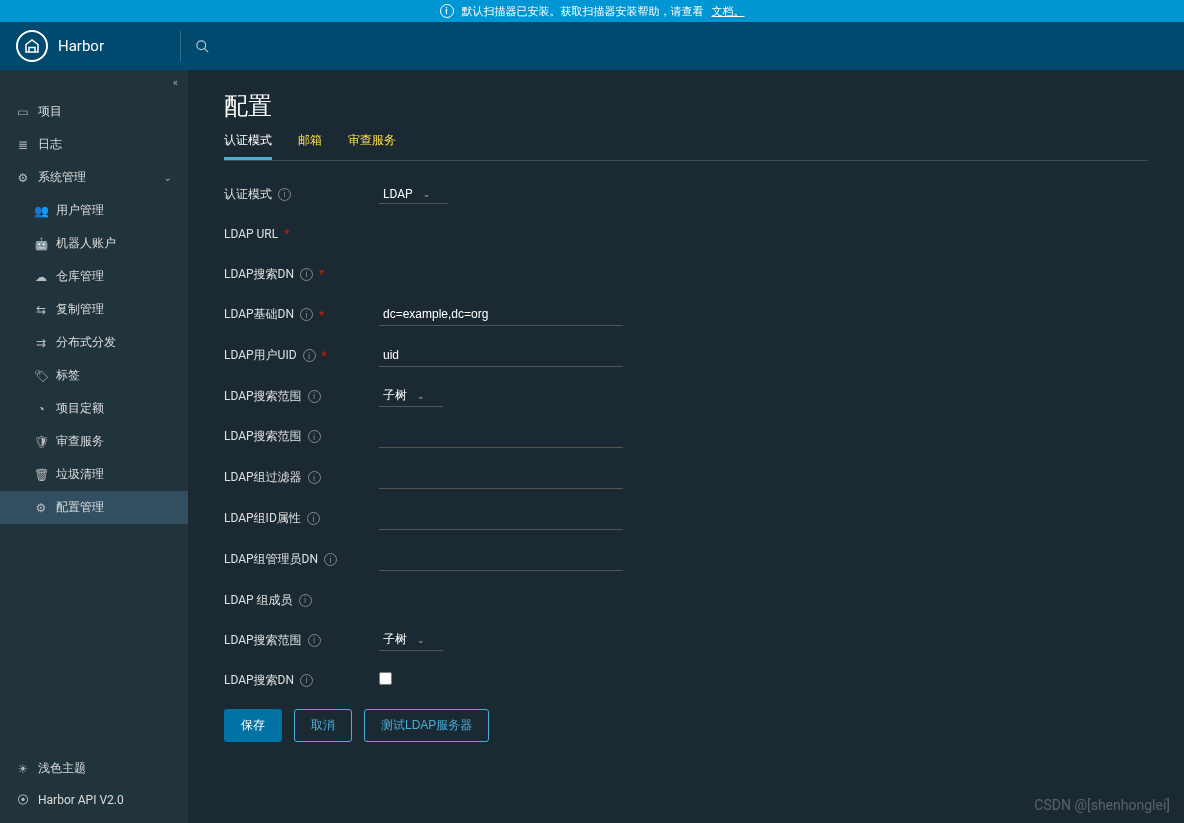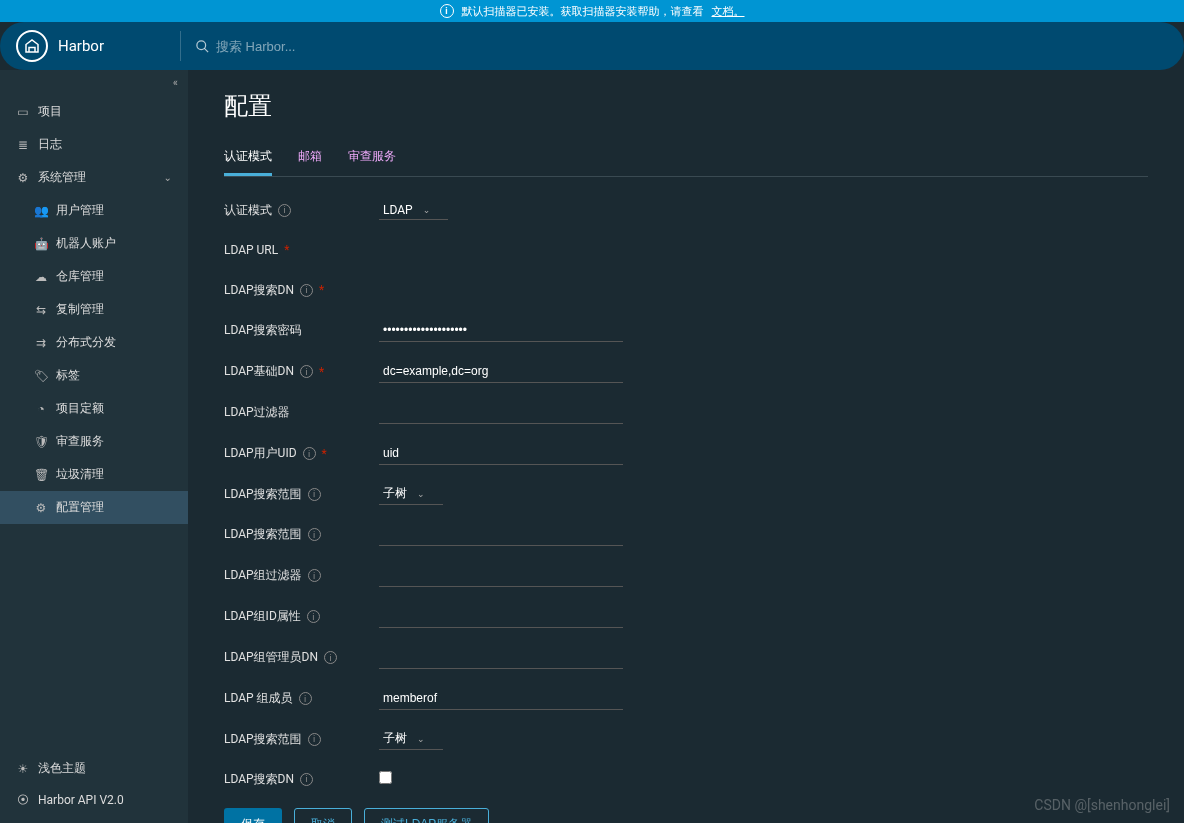--- a/index.html
+++ b/index.html
@@ -1,42 +1,42 @@
 <!DOCTYPE html>
 <html><head>
 <meta charset="utf-8">
 <style>
 * { margin: 0; padding: 0; box-sizing: border-box; }
 body { font-family: -apple-system, BlinkMacSystemFont, "Segoe UI", Roboto, sans-serif; background: #1b2a32; color: #e0e0e0; width: 1184px; height: 823px; overflow: hidden; font-size: 12px; }
 .banner { background: #0095d3; height: 22px; display: flex; align-items: center; justify-content: center; gap: 8px; color: #fff; font-size: 11px; }
 .banner .info-icon { width: 14px; height: 14px; border: 1.5px solid #fff; border-radius: 50%; display: inline-flex; align-items: center; justify-content: center; font-size: 9px; font-weight: bold; }
 .banner .link { text-decoration: underline; cursor: pointer; }
-.header { background: #004a70; height: 48px; display: flex; align-items: center; padding: 16px 16px; border-radius: 24px; }
+.header { background: #004a70; height: 48px; display: flex; align-items: center; padding: 16px 16px; }
 .logo { display: flex; align-items: center; gap: 10px; width: 150px; }
 .logo-icon { width: 32px; height: 32px; border: 2px solid #fff; border-radius: 50%; display: flex; align-items: center; justify-content: center; color: #fff; font-size: 16px; }
 .logo-text { color: #fff; font-size: 15px; }
 .sep { width: 1px; height: 30px; background: rgba(255,255,255,0.2); margin: 0 14px; }
 .search { display: flex; align-items: center; gap: 6px; flex: 1; }
 .search input { background: transparent; border: none; color: #fff; font-size: 13px; outline: none; width: 300px; }
 .search input::placeholder { color: rgba(255,255,255,0.5); }
 .search-icon { color: rgba(255,255,255,0.7); }
 .body { display: flex; height: calc(823px - 70px); }
 .sidebar { width: 188px; background: #21333b; display: flex; flex-direction: column; }
 .collapse { text-align: right; padding: 6px 10px; color: #aaa; font-size: 11px; cursor: pointer; }
 .nav { flex: 1; }
 .nav-item { display: flex; align-items: center; gap: 8px; padding: 8px 16px; color: #ddd; cursor: pointer; font-size: 12px; }
 .nav-item.sub { padding-left: 34px; }
 .nav-item.active { background: #324f61; }
 .nav-item .nav-icon { width: 14px; text-align: center; font-size: 12px; color: #bbb; }
 .nav-item .chev { margin-left: auto; font-size: 10px; color: #aaa; }
 .footer { padding: 8px 0; }
 .main { flex: 1; padding: 20px 36px; overflow-y: auto; background: #1b2a32; }
-.title { font-size: 24px; font-weight: 400; color: #fff; margin-bottom: 26px; }
+.title { font-size: 24px; font-weight: 400; color: #fff; margin-bottom: 10px; }
 .tabs { display: flex; gap: 26px; border-bottom: 1px solid #3a4a52; margin-bottom: 22px; }
-.tab { padding: 0 0 8px 0; cursor: pointer; color: #f0abfc; font-size: 12px; }
+.tab { padding: 0 0 8px 0; cursor: pointer; color: #fde047; font-size: 12px; }
 .tab.active { color: #fff; border-bottom: 3px solid #49afd9; }
 .form-row { display: flex; align-items: center; margin-bottom: 18px; min-height: 22px; }
 .form-label { width: 155px; display: flex; align-items: center; gap: 6px; font-size: 12px; color: #e0e0e0; }
 .form-label .info { width: 13px; height: 13px; border: 1px solid #888; border-radius: 50%; display: inline-flex; align-items: center; justify-content: center; font-size: 9px; color: #888; cursor: help; }
 .form-label .req { color: #c92100; }
 .form-control { flex: 0 0 auto; }
 .text-input { background: transparent; border: none; border-bottom: 1px solid #555; color: #fff; padding: 4px 4px; width: 244px; font-size: 12px; outline: none; }
 .select { background: transparent; border: none; border-bottom: 1px solid #555; color: #fff; padding: 2px 18px 2px 4px; font-size: 12px; outline: none; min-width: 50px; position: relative; display: inline-flex; align-items: center; gap: 10px; cursor: pointer; }
 .select .chev-d { font-size: 9px; color: #aaa; }
 .checkbox { width: 13px; height: 13px; cursor: pointer; }
@@ -66,21 +66,20 @@
     <span class="logo-text">Harbor</span>
   </div>
   <div class="sep"></div>
   <div class="search">
     <span class="search-icon">
       <svg width="15" height="15" viewBox="0 0 24 24" fill="none" stroke="currentColor" stroke-width="2">
           <circle cx="10" cy="10" r="7"></circle>
           <line x1="21" y1="21" x2="15" y2="15"></line>
         </svg>
     </span>
-    <input type="text" placeholder="搜索 Harbor..." style="">
   </div>
 </div>
 
 <div class="body">
   <div class="sidebar">
     <div class="collapse">«</div>
     <div class="nav">
       <div class="nav-item">
         <span class="nav-icon">▭</span>
         <span>项目</span>
@@ -174,42 +173,30 @@
       </div>
 
     <div class="form-row">
         <div class="form-label">
           <span>LDAP搜索DN</span>
           <span class="info">i</span>
           <span class="req">*</span>
         </div>
       </div>
 
-    <div class="form-row">
-        <div class="form-label">
-          <span>LDAP搜索密码</span>
-        </div>
-        <div class="form-control"><input class="text-input" type="text" value="••••••••••••••••••••" style=""></div>
-      </div>
 
     <div class="form-row">
         <div class="form-label">
           <span>LDAP基础DN</span>
           <span class="info">i</span>
           <span class="req">*</span>
         </div>
         <div class="form-control"><input class="text-input" value="dc=example,dc=org" style=""></div>
       </div>
 
-    <div class="form-row">
-        <div class="form-label">
-          <span>LDAP过滤器</span>
-        </div>
-        <div class="form-control"><input class="text-input" value="" style=""></div>
-      </div>
 
     <div class="form-row">
         <div class="form-label">
           <span>LDAP用户UID</span>
           <span class="info">i</span>
           <span class="req">*</span>
         </div>
         <div class="form-control"><input class="text-input" value="uid" style=""></div>
       </div>
 
@@ -254,21 +241,20 @@
           <span class="info">i</span>
         </div>
         <div class="form-control"><input class="text-input" value="" style=""></div>
       </div>
 
     <div class="form-row">
         <div class="form-label">
           <span>LDAP 组成员</span>
           <span class="info">i</span>
         </div>
-        <div class="form-control"><input class="text-input" value="memberof" style=""></div>
       </div>
 
     <div class="form-row">
         <div class="form-label">
           <span>LDAP搜索范围</span>
           <span class="info">i</span>
         </div>
         <div class="form-control"><div class="select">
             <span>子树</span>
             <span class="chev-d">⌄</span>

